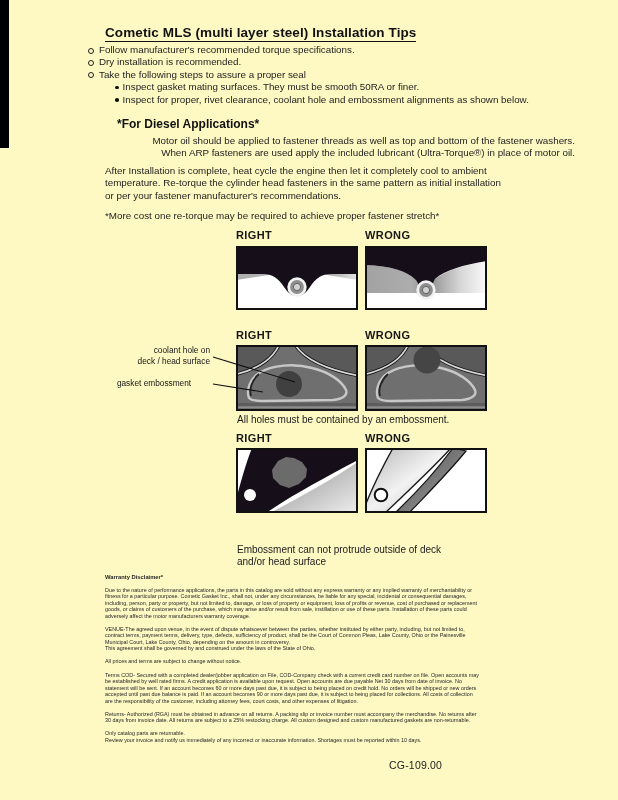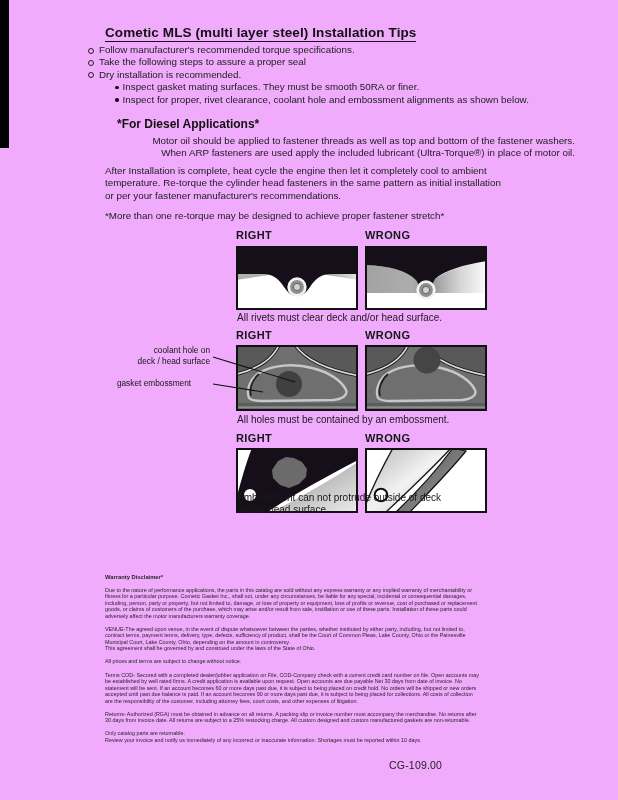--- a/index.html
+++ b/index.html
@@ -1,17 +1,17 @@
 <!DOCTYPE html>
 <html><head>
 <meta charset="utf-8">
 <style>
   html,body{margin:0;padding:0;background:#e8e8e8;}
   .page{
-    position:relative; width:618px; height:800px; background:#f0abfc;
+    position:relative; width:618px; height:800px; background:#fef9c3;
     font-family:"Liberation Sans", sans-serif; color:#1c1c1c; overflow:hidden;
     margin:0 auto;
   }
   .scan-bar{position:absolute;left:0;top:0;width:9px;height:148px;background:#000;}
   .abs{position:absolute;}
   .title{
     left:105px; top:25px; font-size:13.5px; font-weight:bold; color:#111;
     border-bottom:1.6px solid #111; padding-bottom:1px; letter-spacing:.1px;
   }
   .bullets{left:88px; top:44px; width:470px; font-size:9.8px; line-height:12.4px;text-align:right;}
@@ -40,43 +40,43 @@
 
   <div class="abs title">Cometic MLS (multi layer steel) Installation Tips</div>
 
   <div class="abs bullets">
     <div class="bullet-row">
       <span class="marker-open"></span>
       <span>Follow manufacturer's recommended torque specifications.</span>
     </div>
     <div class="bullet-row">
       <span class="marker-open"></span>
-      <span>Take the following steps to assure a proper seal</span>
+      <span>Dry installation is recommended.</span>
     </div>
     <div class="bullet-row">
       <span class="marker-open"></span>
-      <span>Dry installation is recommended.</span>
+      <span>Take the following steps to assure a proper seal</span>
     </div>
     <div class="bullet-row sub">
       <span class="marker-dot"></span>
       <span>Inspect gasket mating surfaces.  They must be smooth 50RA or finer.</span>
     </div>
     <div class="bullet-row sub">
       <span class="marker-dot"></span>
       <span>Inspect for proper, rivet clearance, coolant hole and embossment alignments as shown below.</span>
     </div>
   </div>
 
   <div class="abs diesel-heading">*For Diesel Applications*</div>
   <div class="abs body-para p1">Motor oil should be applied to fastener threads as well as top and bottom of the fastener washers.
 When ARP fasteners are used apply the included lubricant (Ultra-Torque®) in place of motor oil.</div>
   <div class="abs body-para p2">After Installation is complete, heat cycle the engine then let it completely cool to ambient
 temperature. Re-torque the cylinder head fasteners in the same pattern as initial installation
 or per your fastener manufacturer's recommendations.</div>
-  <div class="abs body-para p3">*More than one re-torque may be designed to achieve proper fastener stretch*</div>
+  <div class="abs body-para p3">*More cost one re-torque may be required to achieve proper fastener stretch*</div>
 
   <div class="abs diag-label" style="left:236px;top:229px;">RIGHT</div>
   <div class="abs diag-label" style="left:365px;top:229px;">WRONG</div>
 
   <div class="abs panel" style="left:236px;top:246px;">
     <svg width="122" height="64" viewBox="0 0 122 64">
       <defs>
         <linearGradient id="g1r" x1="0" y1="0" x2="1" y2="0">
           <stop offset="0" stop-color="#9e9e9e"></stop>
             <stop offset="1" stop-color="#e6e6e6"></stop>
@@ -106,21 +106,20 @@
       <rect width="122" height="64" fill="#ffffff"></rect>
       <path d="M0,19 C26,20 42,25 53,34 C57,40 65,40 69,34 C80,25 98,19 122,15 L122,47 L0,47 Z" fill="url(#g1w)"></path>
       <rect x="0" y="47" width="122" height="17" fill="#ffffff"></rect>
       <path d="M0,0 H122 V15 C98,19 80,24 70,33 C66,40 64,48 62,51 C61,53 60,53 59,51 C57,48 55,40 51,34 C42,25 26,20 0,19 Z" fill="#160e18"></path>
       <circle cx="61" cy="44" r="8.3" fill="#8e8e8e" stroke="#f2f2f2" stroke-width="2.8"></circle>
       <circle cx="61" cy="44" r="3.6" fill="#d2d2d2" stroke="#5a5a5a" stroke-width="0.9"></circle>
       <rect x="1" y="1" width="120" height="62" fill="none" stroke="#111" stroke-width="2"></rect>
     </svg>
   </div>
 
-  <div class="abs caption" style="top:312px;">All rivets must clear deck and/or head surface.</div>
 
   <div class="abs diag-label" style="left:236px;top:329px;">RIGHT</div>
   <div class="abs diag-label" style="left:365px;top:329px;">WRONG</div>
 
   <div class="abs annot" style="left:98px;top:345px;">coolant hole on
 deck / head surface</div>
   <div class="abs annot" style="left:98px;top:378px;text-align:center;">gasket embossment</div>
 
   <div class="abs panel" style="left:236px;top:345px;">
     <svg width="122" height="66" viewBox="0 0 122 66">
@@ -197,21 +196,21 @@
         </linearGradient>
       </defs>
       <rect width="122" height="65" fill="#ffffff"></rect>
       <path d="M28,0 H86 C66,22 44,42 20,65 H0 V58 C8,38 18,18 28,0 Z" fill="url(#g3w)" stroke="#1a1a1a" stroke-width="1.4"></path>
       <path d="M88,0 L101,3 C84,24 64,44 44,65 L32,63 C54,42 72,22 88,0 Z" fill="url(#g3s)" stroke="#111" stroke-width="1.2"></path>
       <circle cx="16" cy="47" r="6.3" fill="#ffffff" stroke="#111" stroke-width="2"></circle>
       <rect x="1" y="1" width="120" height="63" fill="none" stroke="#111" stroke-width="2"></rect>
     </svg>
   </div>
 
-  <div class="abs caption" style="top:492px;">Embossment can not protrude outside of deck
+  <div class="abs caption" style="top:544px;">Embossment can not protrude outside of deck
 and/or head surface</div>
 
   <div class="abs warranty">
     <h4>Warranty Disclaimer*</h4>
     <p>Due to the nature of performance applications, the parts in this catalog are sold without any express warranty or any implied warranty of merchantability or
 fitness for a particular purpose.  Cometic Gasket Inc., shall not, under any circumstances, be liable for any special, incidental or consequential damages,
 including, person, party or property, but not limited to, damage, or loss of property or equipment, loss of profits or revenue, cost of purchased or replacement
 goods, or claims of customers of the purchase, which may arise and/or result from sale, instillation or use of these parts.  Installation of these parts could
 adversely affect the motor manufacturers warranty coverage.</p>
     <p>VENUE-The agreed upon venue, in the event of dispute whatsoever between the parties, whether instituted by either party, including, but not limited to,

